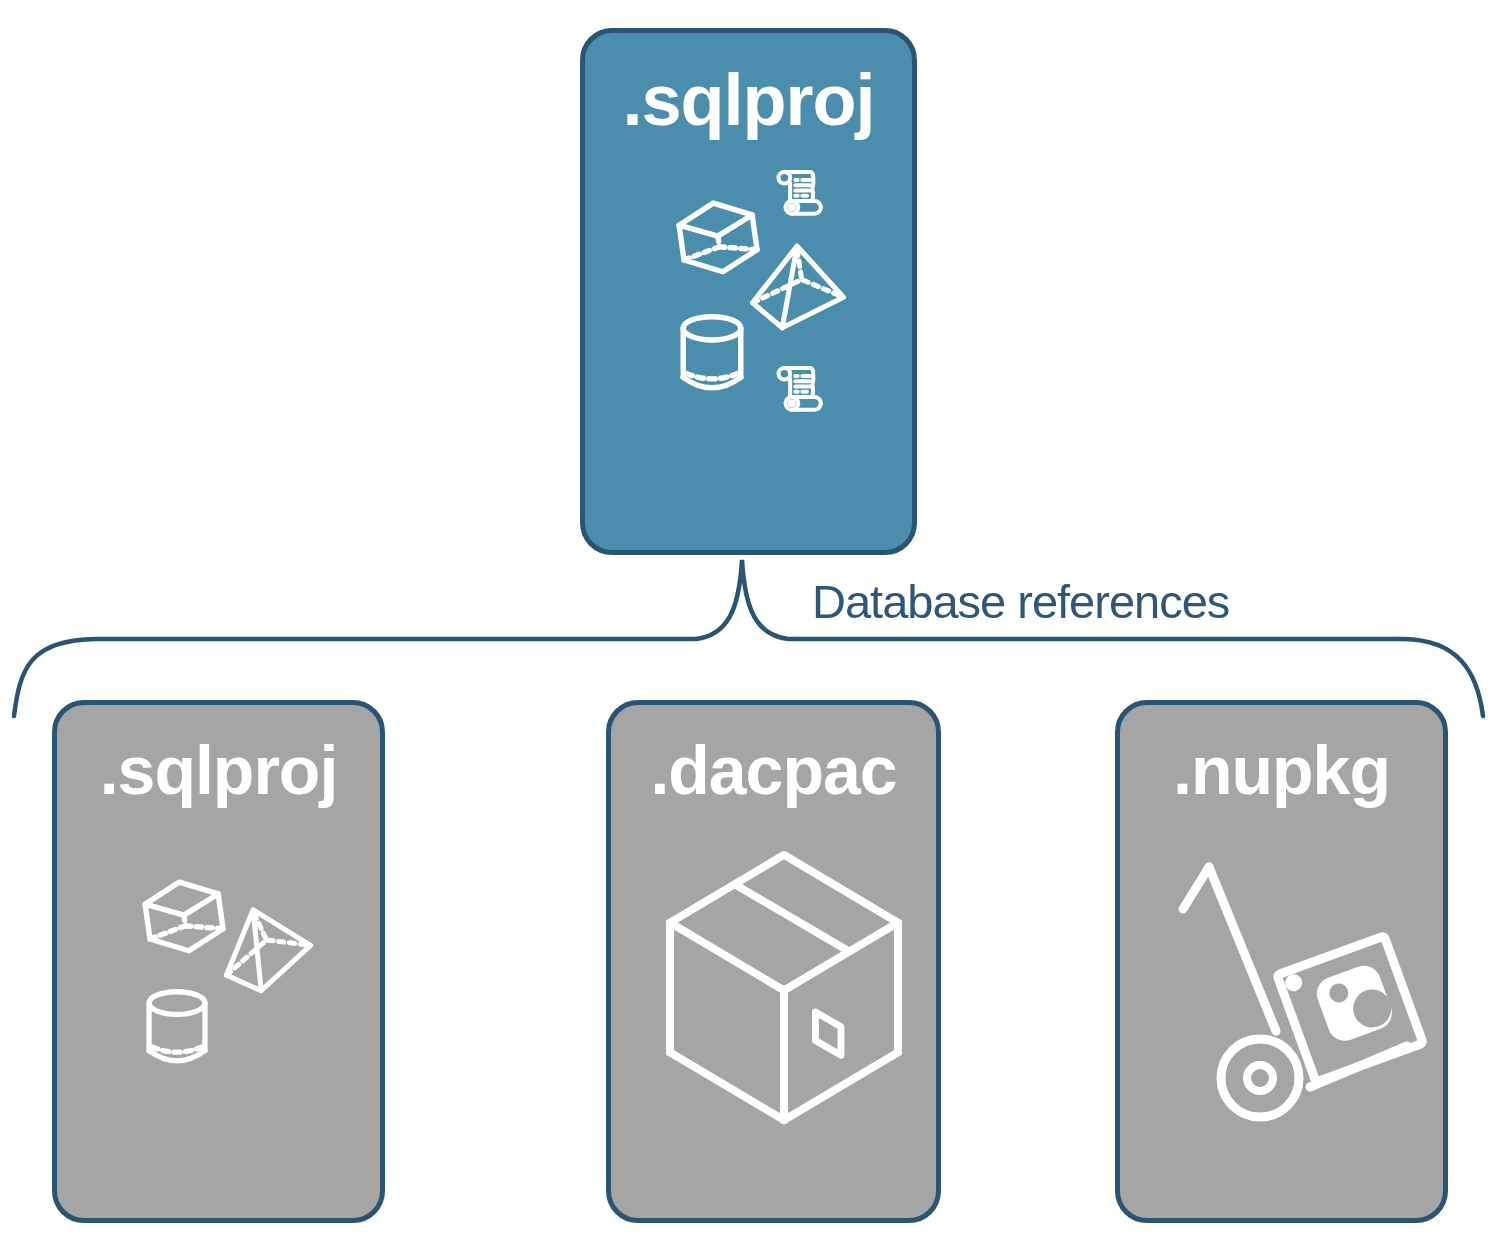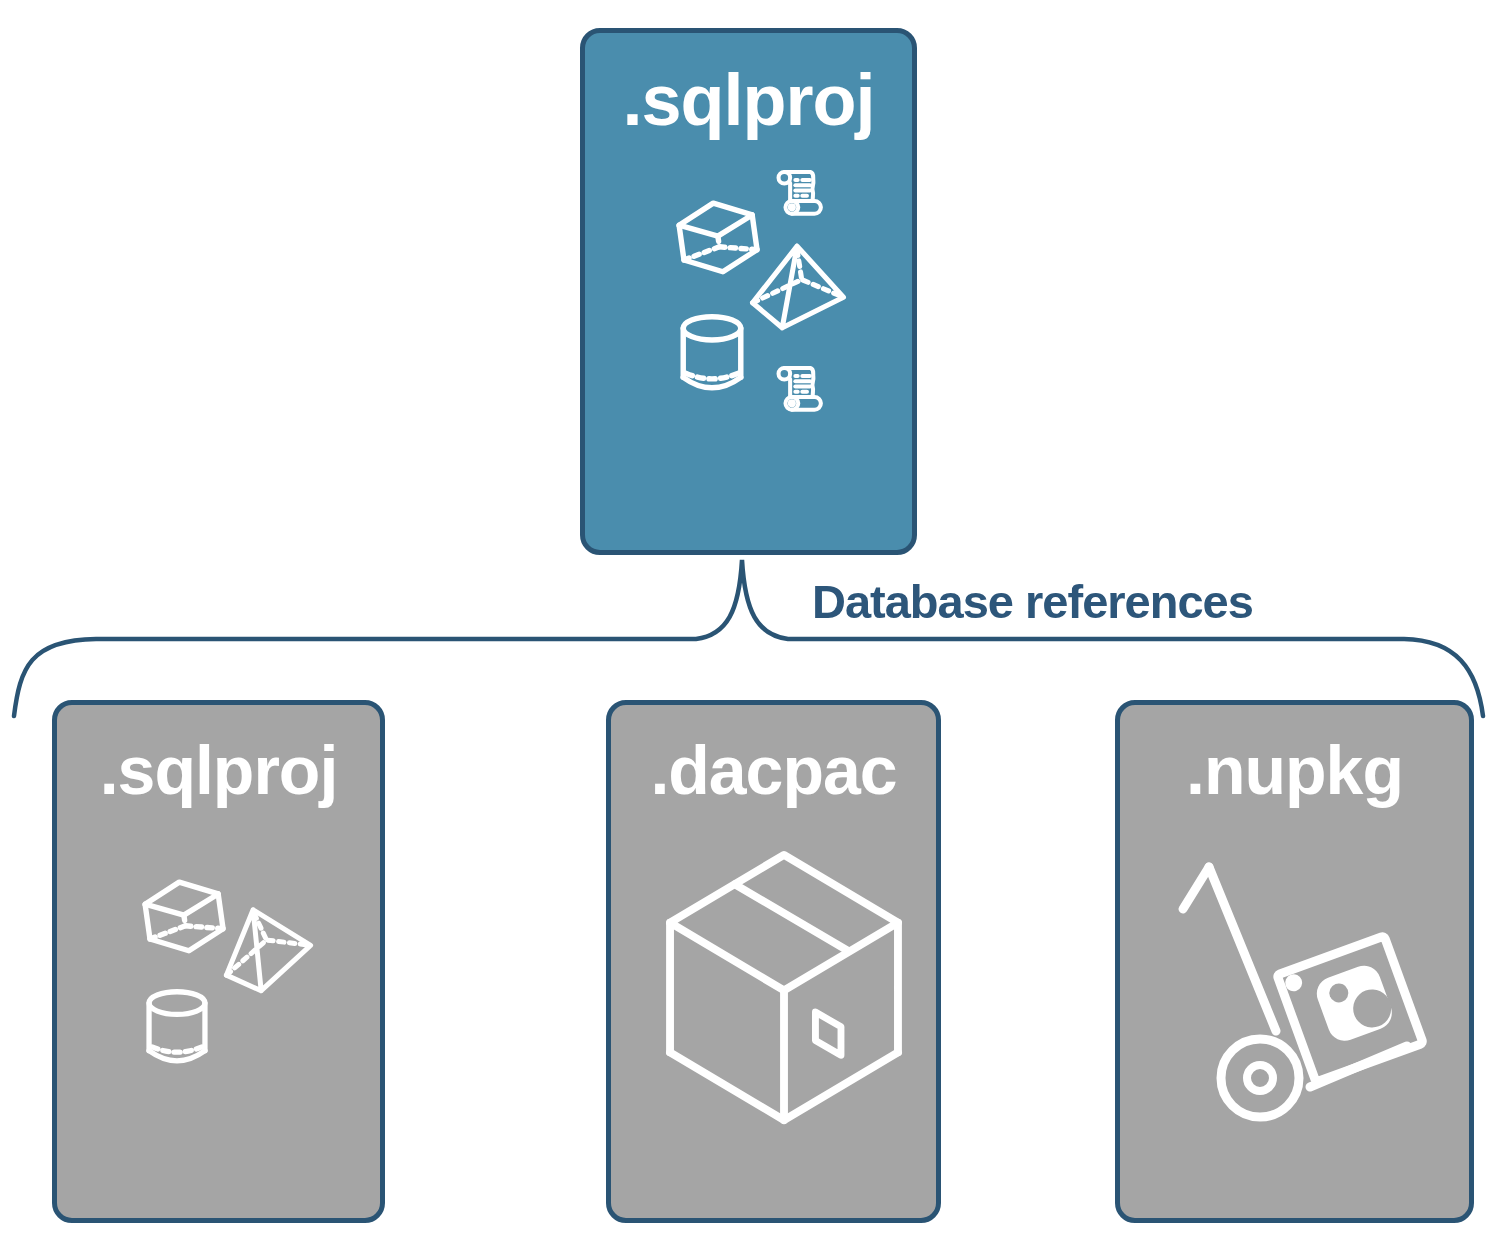--- a/index.html
+++ b/index.html
@@ -8,38 +8,38 @@
     --outline-navy:#2a5474;
     --label-navy:#2d567a;
     --icon-white:#ffffff;
   }
   html,body{margin:0;padding:0;background:#ffffff;}
   .canvas{
     position:relative;width:1500px;height:1250px;background:#ffffff;overflow:hidden;
     font-family:"Liberation Sans", sans-serif;
   }
   .node{
-    position:absolute;border:5px solid var(--outline-navy);border-radius:20px;box-sizing:border-box;
+    position:absolute;border:5px solid var(--outline-navy);border-radius:32px;box-sizing:border-box;
   }
   .node.root{background:var(--accent-blue);left:580px;top:28px;width:337px;height:527px;}
   .node.gray{background:var(--node-gray);top:700px;height:523px;}
   .node.child-1{left:52px;width:333px;}
   .node.child-2{left:606px;width:335px;}
-  .node.child-3{left:1115px;width:359px;}
+  .node.child-3{left:1115px;width:333px;}
   .node-title{
     position:absolute;left:0;right:0;top:26px;margin:0;text-align:center;
     color:#ffffff;font-weight:bold;letter-spacing:-1px;
   }
   .root .node-title{font-size:72px;}
   .gray .node-title{font-size:68px;}
   .icon{position:absolute;}
   .brace-svg,.overlay{position:absolute;left:0;top:0;}
   .connector-label{
     position:absolute;left:812px;top:574px;margin:0;
-    color:var(--label-navy);font-size:47px;font-weight:bold;letter-spacing:-1px;
+    color:var(--label-navy);font-size:47px;font-weight:normal;letter-spacing:-1px;
   }
   svg{display:block;overflow:visible;}
 </style>
 </head>
 <body>
 
 <div class="canvas">
 
   <svg class="brace-svg" width="1500" height="1250" viewBox="0 0 1500 1250">
     <path d="M 14 716 C 20 668, 30 640, 96 639 L 696 639 C 727 635, 739 611, 742 560 C 745 611, 757 635, 788 639 L 1404 639 C 1456 640, 1477 669, 1483 716" fill="none" stroke="var(--outline-navy)" stroke-width="4.5" stroke-linecap="round"></path>

